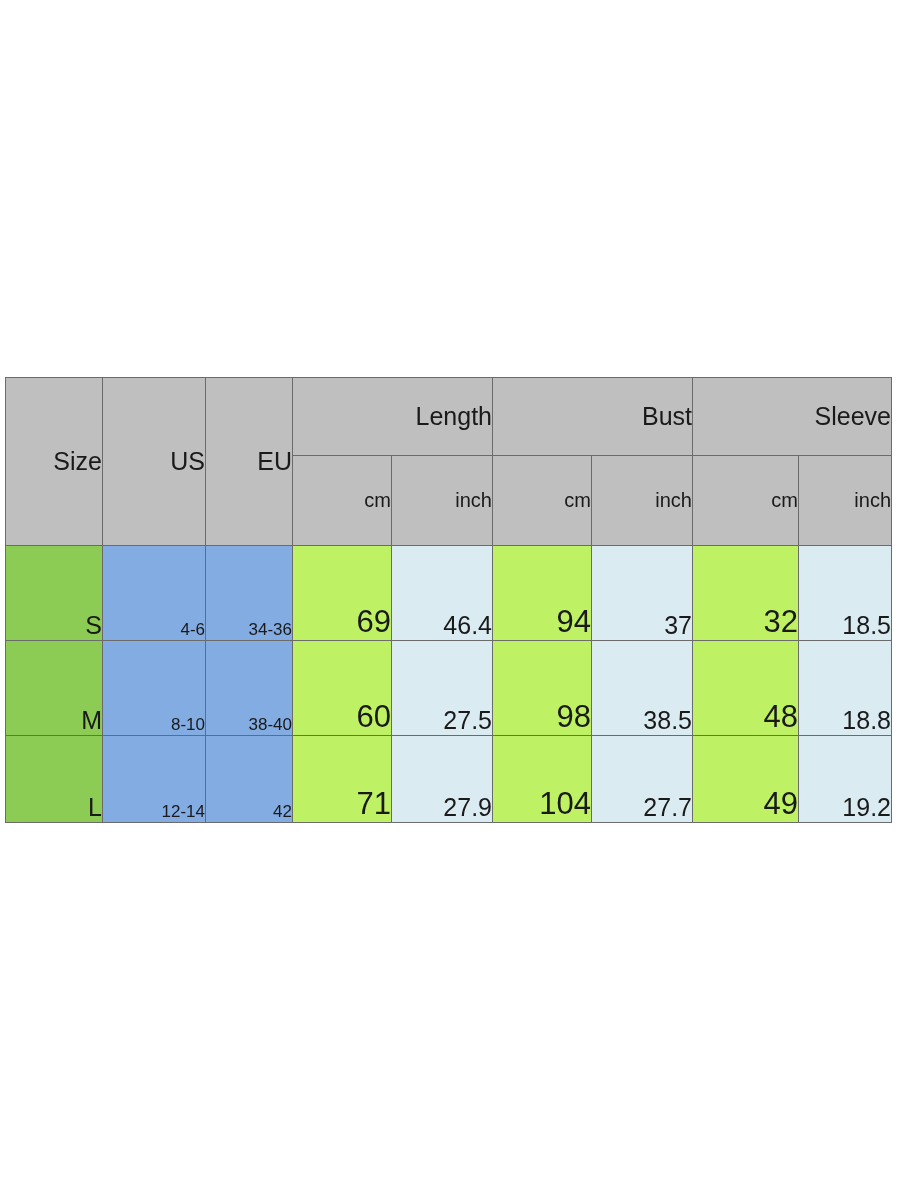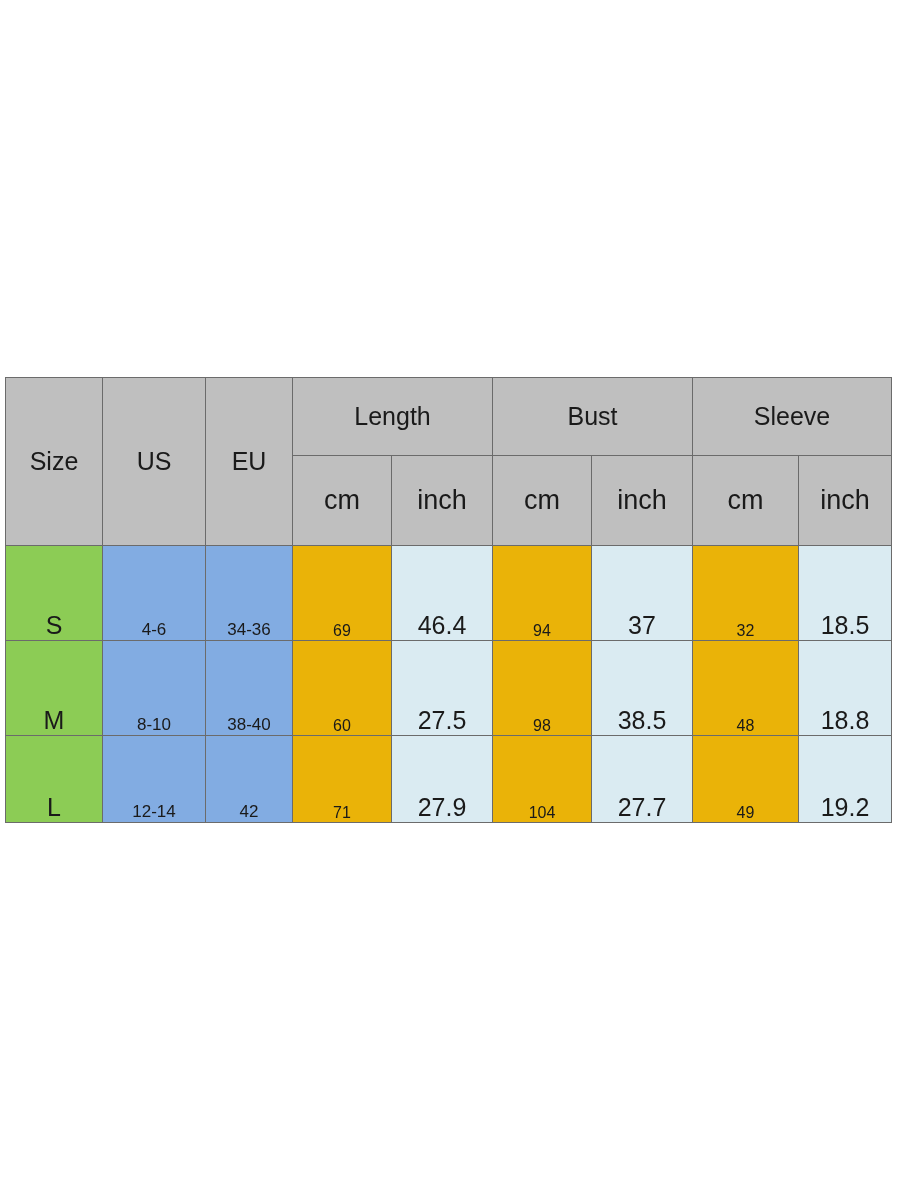--- a/index.html
+++ b/index.html
@@ -27,37 +27,37 @@
   table.size-chart {
     width: 886px;
     height: 446px;
     border-collapse: collapse;
     table-layout: fixed;
   }
 
   table.size-chart td,
   table.size-chart th {
     border: 1px solid #6b6b6b;
-    text-align: center;
+    text-align: right;
     font-weight: normal;
     padding: 0;
     color: #1a1a1a;
   }
 
   
   .hdr {
     background: #bfbfbf;
     font-size: 25px;
     color: #141414;
     vertical-align: middle;
     margin-left: 22px;
   }
   .hdr-sub {
     background: #bfbfbf;
-    font-size: 27px;
+    font-size: 20px;
     color: #141414;
     vertical-align: middle;
   }
   .hdr-group {
     background: #bfbfbf;
     font-size: 25px;
     color: #141414;
     vertical-align: middle;
   }
 
@@ -72,22 +72,22 @@
   }
   .cell-region {
     background: #82ace2;
     font-size: 17px;
     font-weight: bold;
     color: #16243a;
     vertical-align: bottom;
     padding-bottom: 8px;
   }
   .cell-cm {
-    background: #eab308;
-    font-size: 16px;
+    background: #bef264;
+    font-size: 31px;
     color: #2b2b2b;
     vertical-align: bottom;
     padding-bottom: 8px;
   }
   .cell-inch {
     background: #daebf2;
     font-size: 25px;
     color: #2b2b2b;
     vertical-align: bottom;
     padding-bottom: 8px;

